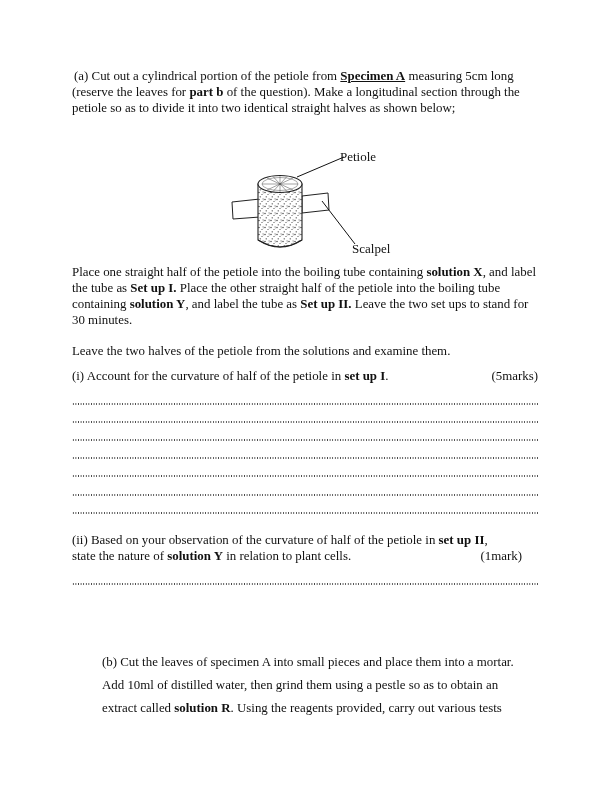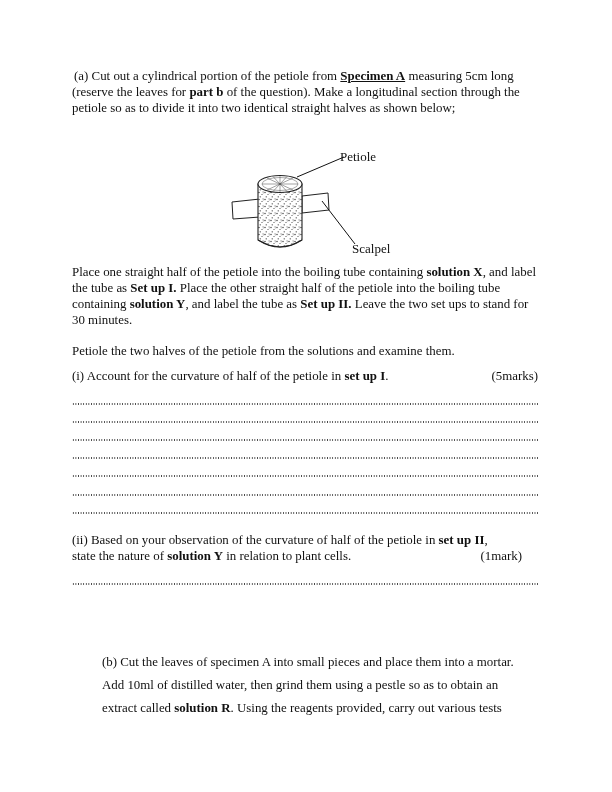--- a/index.html
+++ b/index.html
@@ -70,21 +70,21 @@
 
       <line x1="75" y1="35" x2="122" y2="15" stroke="#111" stroke-width="1"></line>
       <line x1="100" y1="59" x2="133" y2="102" stroke="#111" stroke-width="1"></line>
     </svg>
     <span class="diag-label" style="left:118px; top:8px;">Petiole</span>
     <span class="diag-label" style="left:130px; top:100px;text-align:center;">Scalpel</span>
   </div>
 
   <p class="para" style="top:264px;"><span>Place one straight half of the petiole into the boiling tube containing </span><span class="b">solution X</span><span>, and label the tube as </span><span class="b">Set up I.</span><span> Place the other straight half of the petiole into the boiling tube containing </span><span class="b">solution Y</span><span>, and label the tube as </span><span class="b">Set up II.</span><span> Leave the two set ups to stand for 30 minutes.</span></p>
 
-  <p class="para" style="top:343px;">Petiole the two halves of the petiole from the solutions and examine them.</p>
+  <p class="para" style="top:343px;">Leave the two halves of the petiole from the solutions and examine them.</p>
 
   <div class="row" style="top:368px;">
     <span><span>(i) Account for the curvature of half of the petiole in </span><span class="b">set up I</span><span>.</span></span>
     <span style="">(5marks)</span>
   </div>
 
   <div class="dots" style="top:403px;"></div>
   <div class="dots" style="top:421px;"></div>
   <div class="dots" style="top:439px;"></div>
   <div class="dots" style="top:457px;"></div>

